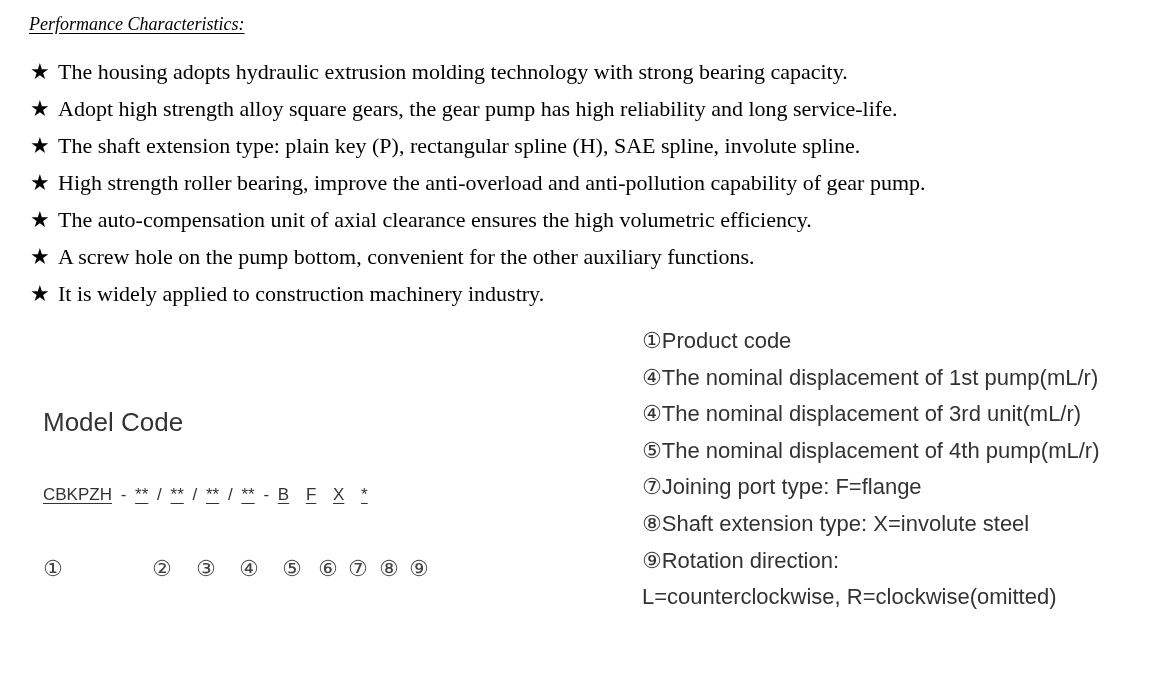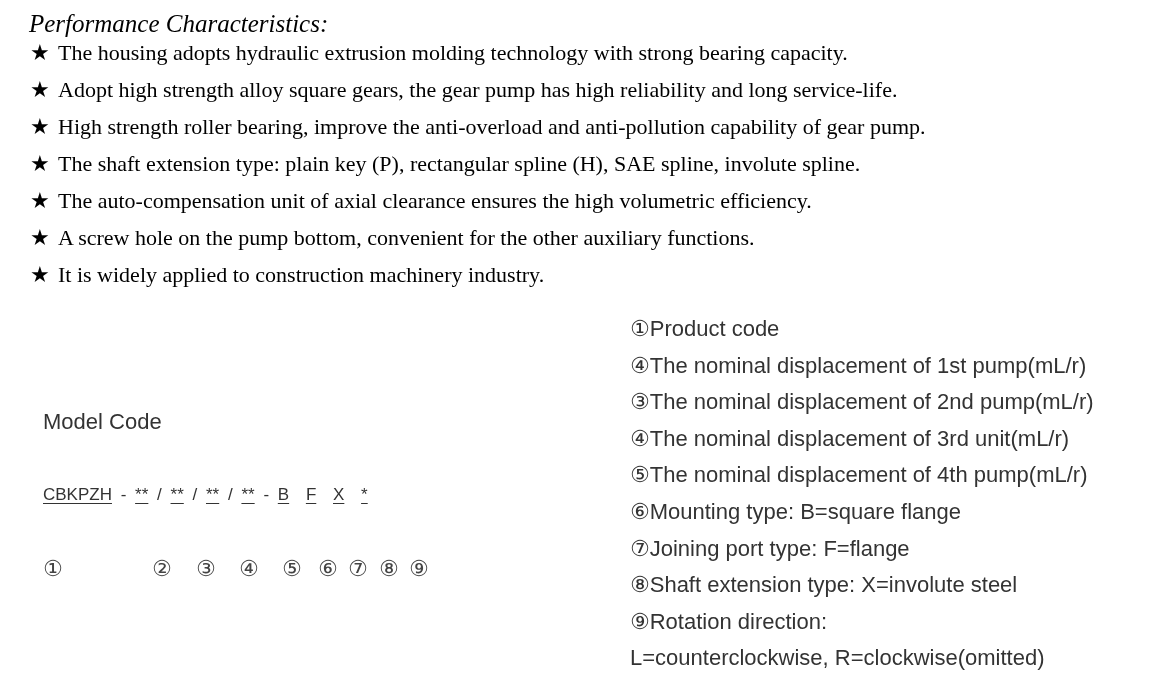--- a/index.html
+++ b/index.html
@@ -1,45 +1,45 @@
 <!DOCTYPE html>
 <html><head>
 <meta charset="utf-8">
 <style>
   html, body { margin: 0; padding: 0; background: #ffffff; }
   body { width: 1159px; height: 685px; position: relative; overflow: hidden; }
   .serif { font-family: "Liberation Serif", "DejaVu Serif", serif; color: #000; }
   .sans { font-family: "Liberation Sans", "DejaVu Sans", sans-serif; color: #333; }
   .title {
     position: absolute; left: 29px; top: 8px;
-    font-size: 25px; font-style: italic; 
+    font-size: 18px; font-style: italic; text-decoration: underline;
     text-underline-offset: 3px; line-height: 32px; white-space: nowrap;
   }
-  .features { position: absolute; left: 30px; top: 34px; margin: 0; padding: 0; list-style: none; }
+  .features { position: absolute; left: 30px; top: 53px; margin: 0; padding: 0; list-style: none; }
   .features li { font-size: 22px; line-height: 37px; height: 37px; white-space: nowrap; }
   .features .star { display: inline-block; width: 28px; font-size: 22px; }
-  .model-label { position: absolute; left: 43px; top: 407px; font-size: 22px; line-height: 30px; white-space: nowrap; }
+  .model-label { position: absolute; left: 43px; top: 407px; font-size: 26px; line-height: 30px; white-space: nowrap; }
   .model-code { position: absolute; left: 43px; top: 480px; font-size: 17px; line-height: 30px; white-space: nowrap; }
   .model-code .seg { text-decoration: underline; text-underline-offset: 3px; }
   .model-code .sep { margin: 0 4px; }
   .model-code .gap { display: inline-block; width: 12px; }
   .circled { position: absolute; top: 554px; font-size: 22px; line-height: 30px; color: #444; }
-  .legend { position: absolute; left: 630px; top: 311px; margin: 0; padding: 0; list-style: none; }
+  .legend { position: absolute; left: 630px; top: 311px; margin: 12px; padding: 0; list-style: none; }
   .legend li { font-size: 22px; line-height: 36.6px; height: 36.6px; white-space: nowrap; color: #333; }
 </style>
 </head>
 <body>
 
 <div class="title serif">Performance Characteristics:</div>
 
 <ul class="features serif">
   <li><span class="star">★</span><span>The housing adopts hydraulic extrusion molding technology with strong bearing capacity.</span></li>
   <li><span class="star">★</span><span>Adopt high strength alloy square gears, the gear pump has high reliability and long service-life.</span></li>
+  <li><span class="star">★</span><span>The shaft extension type: plain key (P), rectangular spline (H), SAE spline, involute spline.</span></li>
   <li><span class="star">★</span><span>High strength roller bearing, improve the anti-overload and anti-pollution capability of gear pump.</span></li>
-  <li><span class="star">★</span><span>The shaft extension type: plain key (P), rectangular spline (H), SAE spline, involute spline.</span></li>
   <li><span class="star">★</span><span>The auto-compensation unit of axial clearance ensures the high volumetric efficiency.</span></li>
   <li><span class="star">★</span><span>A screw hole on the pump bottom, convenient for the other auxiliary functions.</span></li>
   <li><span class="star">★</span><span>It is widely applied to construction machinery industry.</span></li>
 </ul>
 
 <div class="model-label sans">Model Code</div>
 
 <div class="model-code sans">
   <span class="seg">CBKPZH</span>
   <span class="sep">-</span>
@@ -63,21 +63,19 @@
 <span class="circled sans" style="left:239px">④</span>
 <span class="circled sans" style="left:282px">⑤</span>
 <span class="circled sans" style="left:318px">⑥</span>
 <span class="circled sans" style="left:348px">⑦</span>
 <span class="circled sans" style="left:379px">⑧</span>
 <span class="circled sans" style="left:409px">⑨</span>
 
 <ul class="legend sans">
   <li>①Product code</li>
   <li>④The nominal displacement of 1st pump(mL/r)</li>
-  <li>③The nominal displacement of 2nd pump(mL/r)</li>
   <li>④The nominal displacement of 3rd unit(mL/r)</li>
   <li>⑤The nominal displacement of 4th pump(mL/r)</li>
-  <li>⑥Mounting type: B=square flange</li>
   <li>⑦Joining port type: F=flange</li>
   <li>⑧Shaft extension type: X=involute steel</li>
   <li>⑨Rotation direction:</li>
   <li>L=counterclockwise, R=clockwise(omitted)</li>
 </ul>
 
 </body></html>

